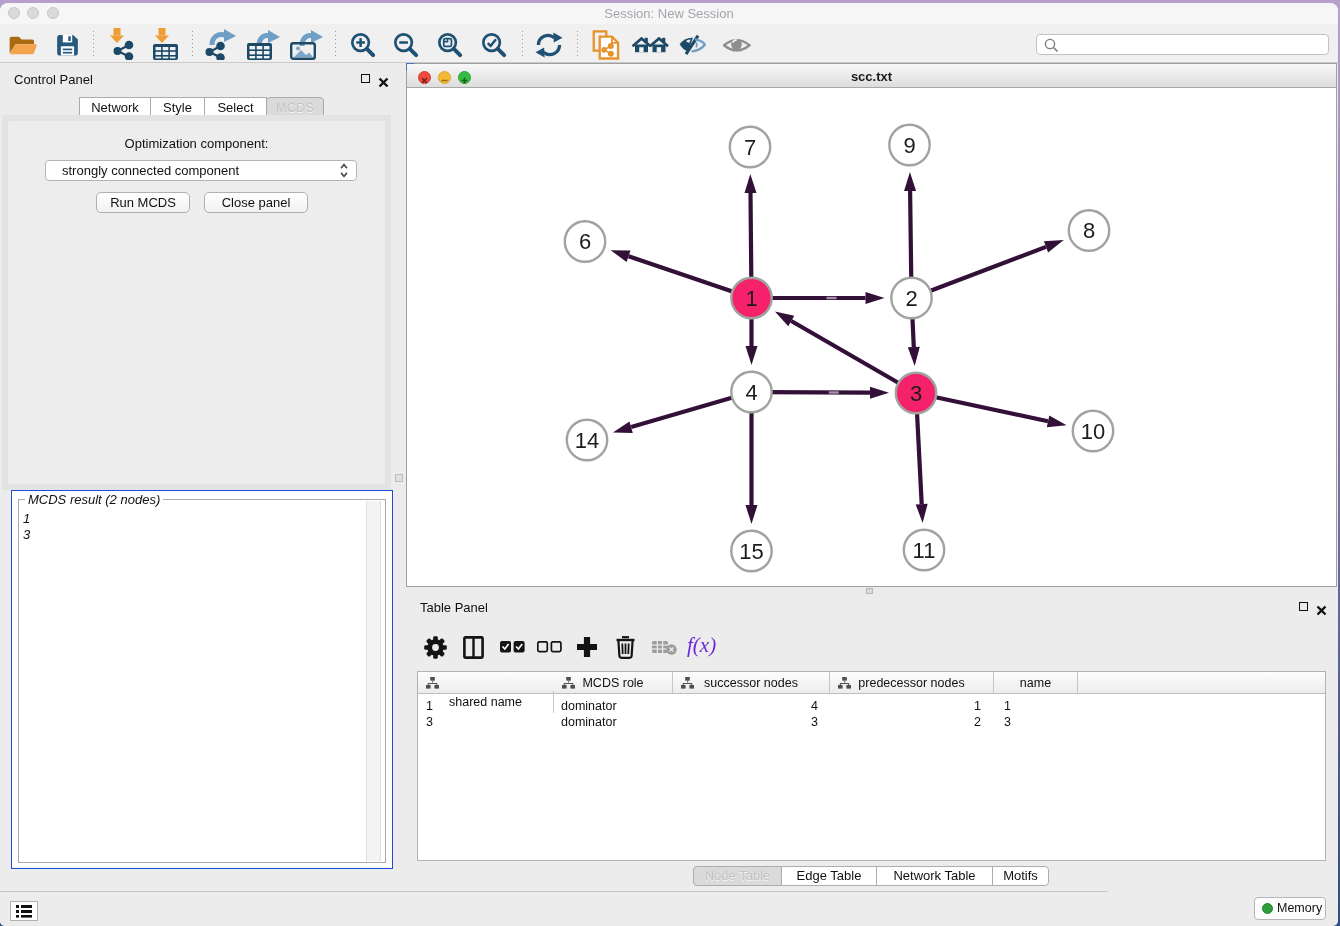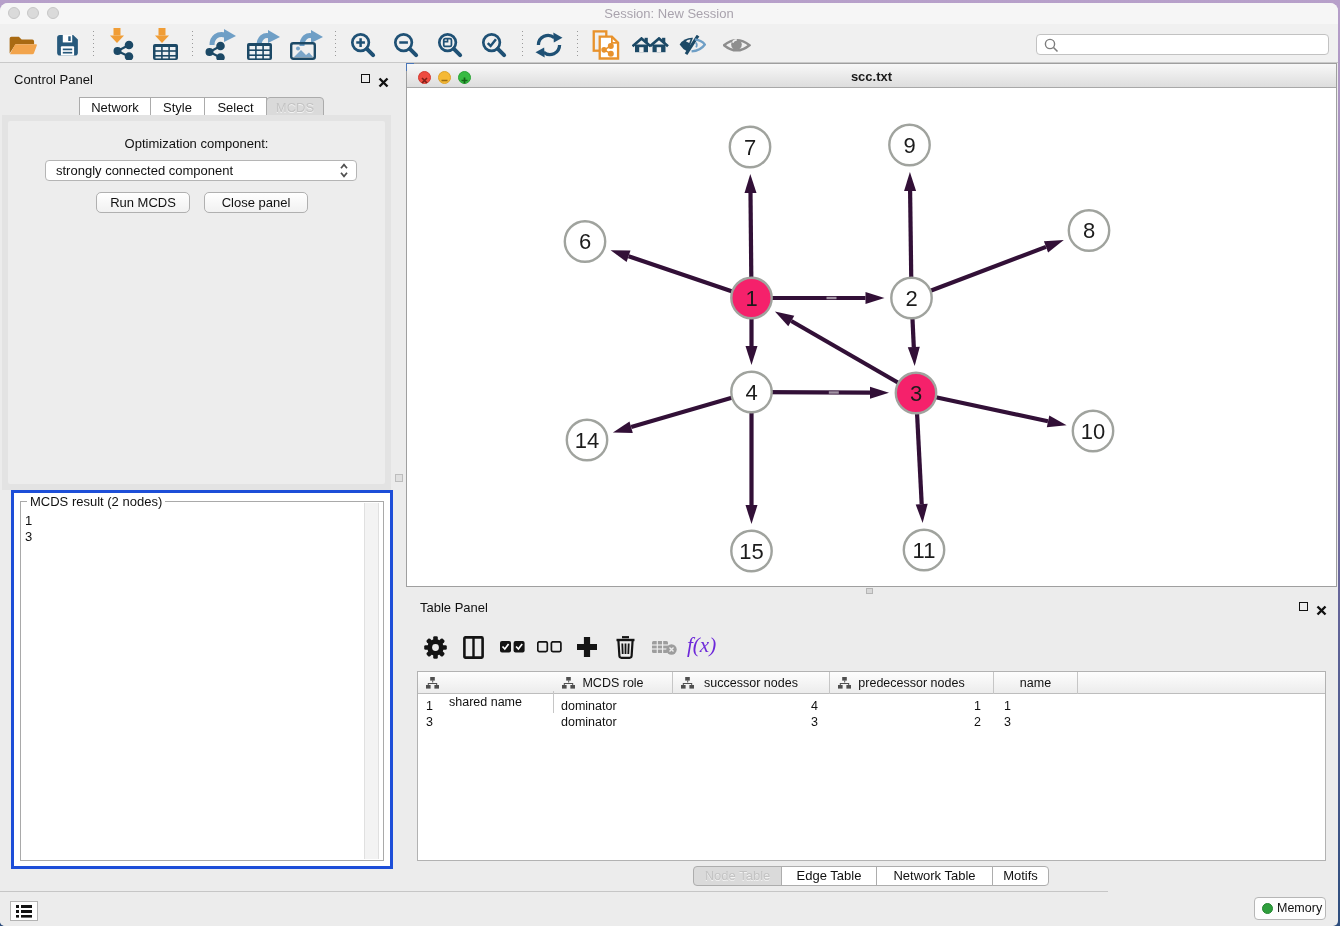--- a/index.html
+++ b/index.html
@@ -15,23 +15,23 @@
 .toolbar { left:0; top:21px; width:1338px; height:39px; background:#f0f0f0; border-bottom:1px solid #c9c9c9; }
 .sep { position:absolute; top:7px; height:28px; width:1px; background-image:linear-gradient(#9a9a9a 30%, rgba(0,0,0,0) 0%); background-size:1px 4px; }
 .searchbox { position:absolute; left:1036px; top:10px; width:293px; height:21px; background:#fff; border:1px solid #c2c2c2; border-radius:4px; }
 
 .cp-title { left:14px; top:69px; font-size:13px; color:#111; }
 .tab { position:absolute; top:94px; height:21px; background:#fff; border:1px solid #ababab; font-size:13px; color:#111; text-align:center; line-height:19px; }
 .tabsel, .btab.tabsel { background:#dadada !important; color:#c3c3c3; text-shadow:0 1px 0 #f3f3f3; border-radius:4px 4px 0 0; }
 .cp-content { left:2px; top:112px; width:389px; height:375px; background:#e3e3e3; }
 .cp-inner { position:absolute; left:6px; top:6px; right:6px; bottom:6px; background:#ededed; border-radius:2px; }
 .optlabel { left:0; top:15px; width:100%; text-align:center; font-size:13px; color:#111; }
-.combo { left:37px; top:39px; width:312px; height:21px; background:#fff; border:1px solid #b5b5b5; border-radius:4px; font-size:13px; color:#111; line-height:19px; padding-left:10px; }
+.combo { left:37px; top:39px; width:312px; height:21px; background:#fff; border:1px solid #b5b5b5; border-radius:4px; font-size:13px; color:#111; line-height:19px; padding-left:16px; }
 .btn { position:absolute; top:70.5px; height:21px; background:linear-gradient(#ffffff,#f1f1f1); border:1px solid #b0b0b0; border-radius:5px; font-size:13px; color:#111; text-align:center; line-height:19px; }
-.resultbox { left:11px; top:487px; width:382px; height:379px; background:#fff; border:3px solid #1d4ed8; }
+.resultbox { left:11px; top:487px; width:382px; height:379px; background:#fff; border:1px solid #1d4ed8;font-style:italic; }
 .fieldset { position:absolute; left:6px; top:8px; right:6px; bottom:5px; border:1px solid #a9a9a9; }
 .legend { position:absolute; left:6px; top:-8px; background:#fff; padding:0 3px; font-size:13px; color:#111; }
 .ritem { position:absolute; left:4px; font-size:13px; color:#111; }
 .rscroll { position:absolute; right:4px; top:1px; width:15px; bottom:1px; background:#f3f3f3; border-left:1px solid #e0e0e0; border-right:1px solid #e0e0e0; }
 
 .vsplit-handle { left:395px; top:471px; width:8px; height:8px; background:#e0e0e0; border:1px solid #bdbdbd; }
 
 .netframe { left:406px; top:60px; width:931px; height:524px; border:1px solid #9f9f9f; background:#fff; }
 .nettitle { position:absolute; left:0; top:0; width:100%; height:24px; background:linear-gradient(#f8f8f8,#dddddd); border-bottom:1px solid #a8a8a8; }
 .mb { position:absolute; top:6.5px; width:13px; height:13px; border-radius:50%; }

